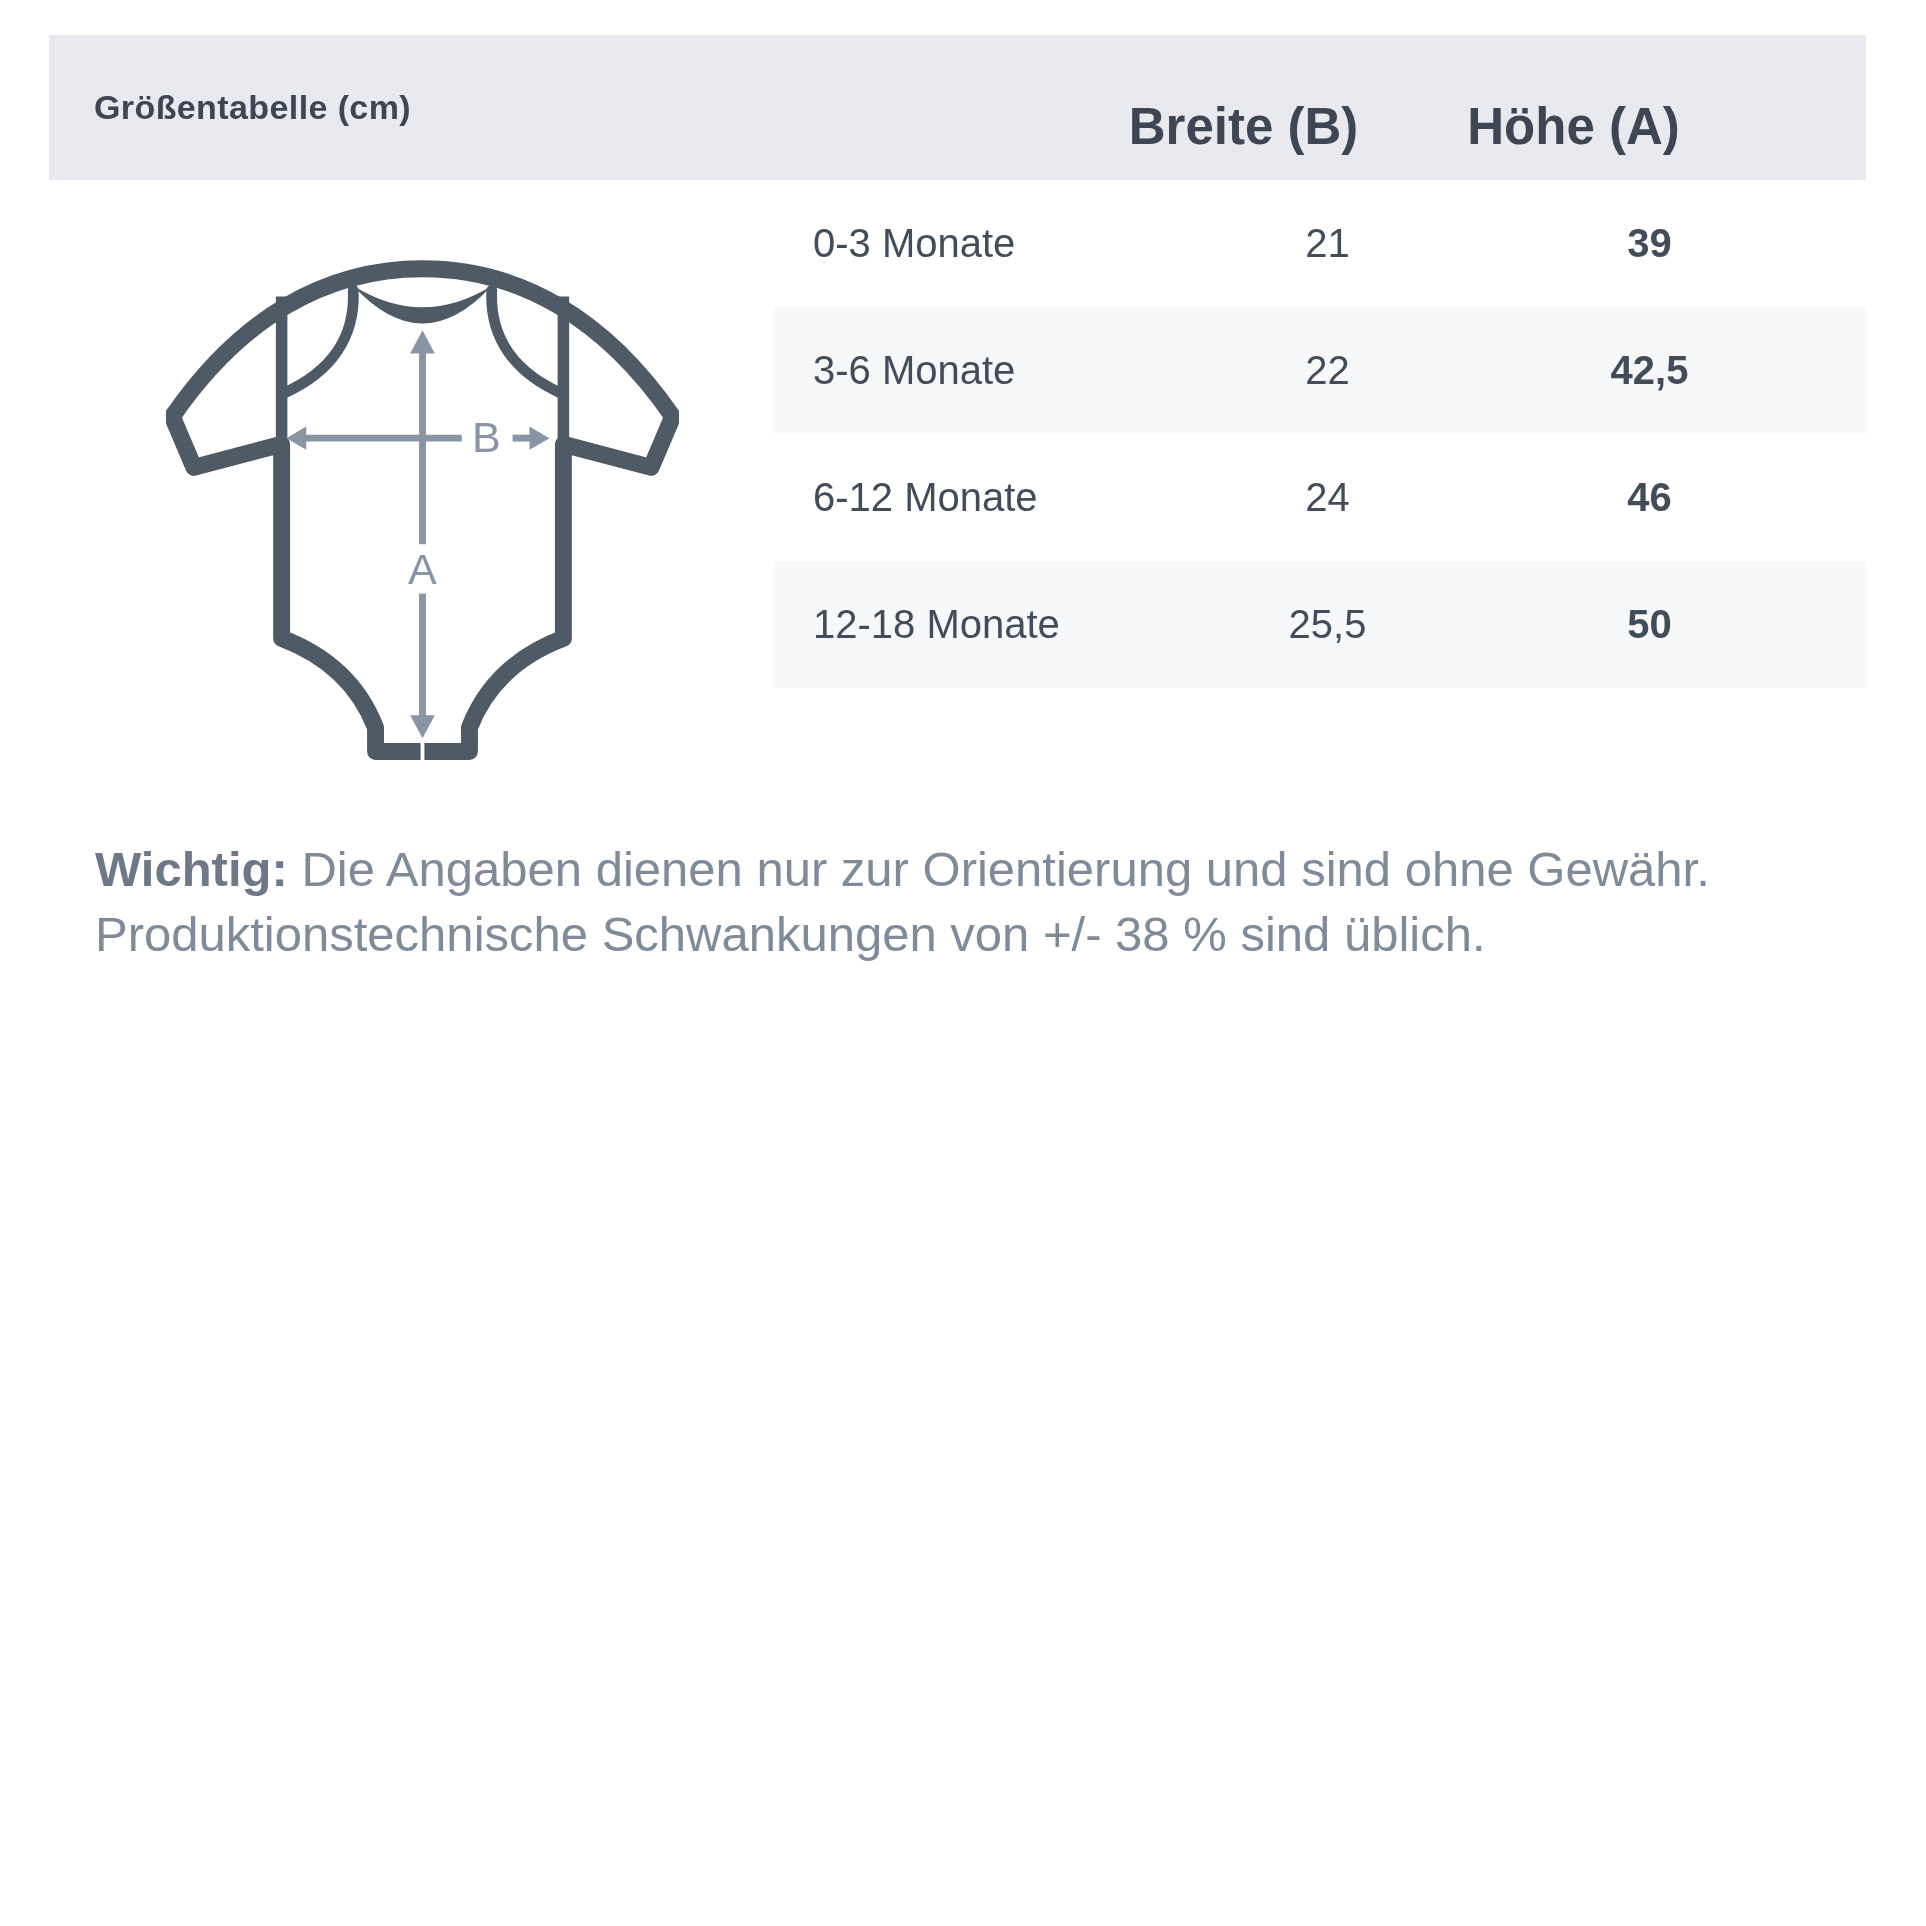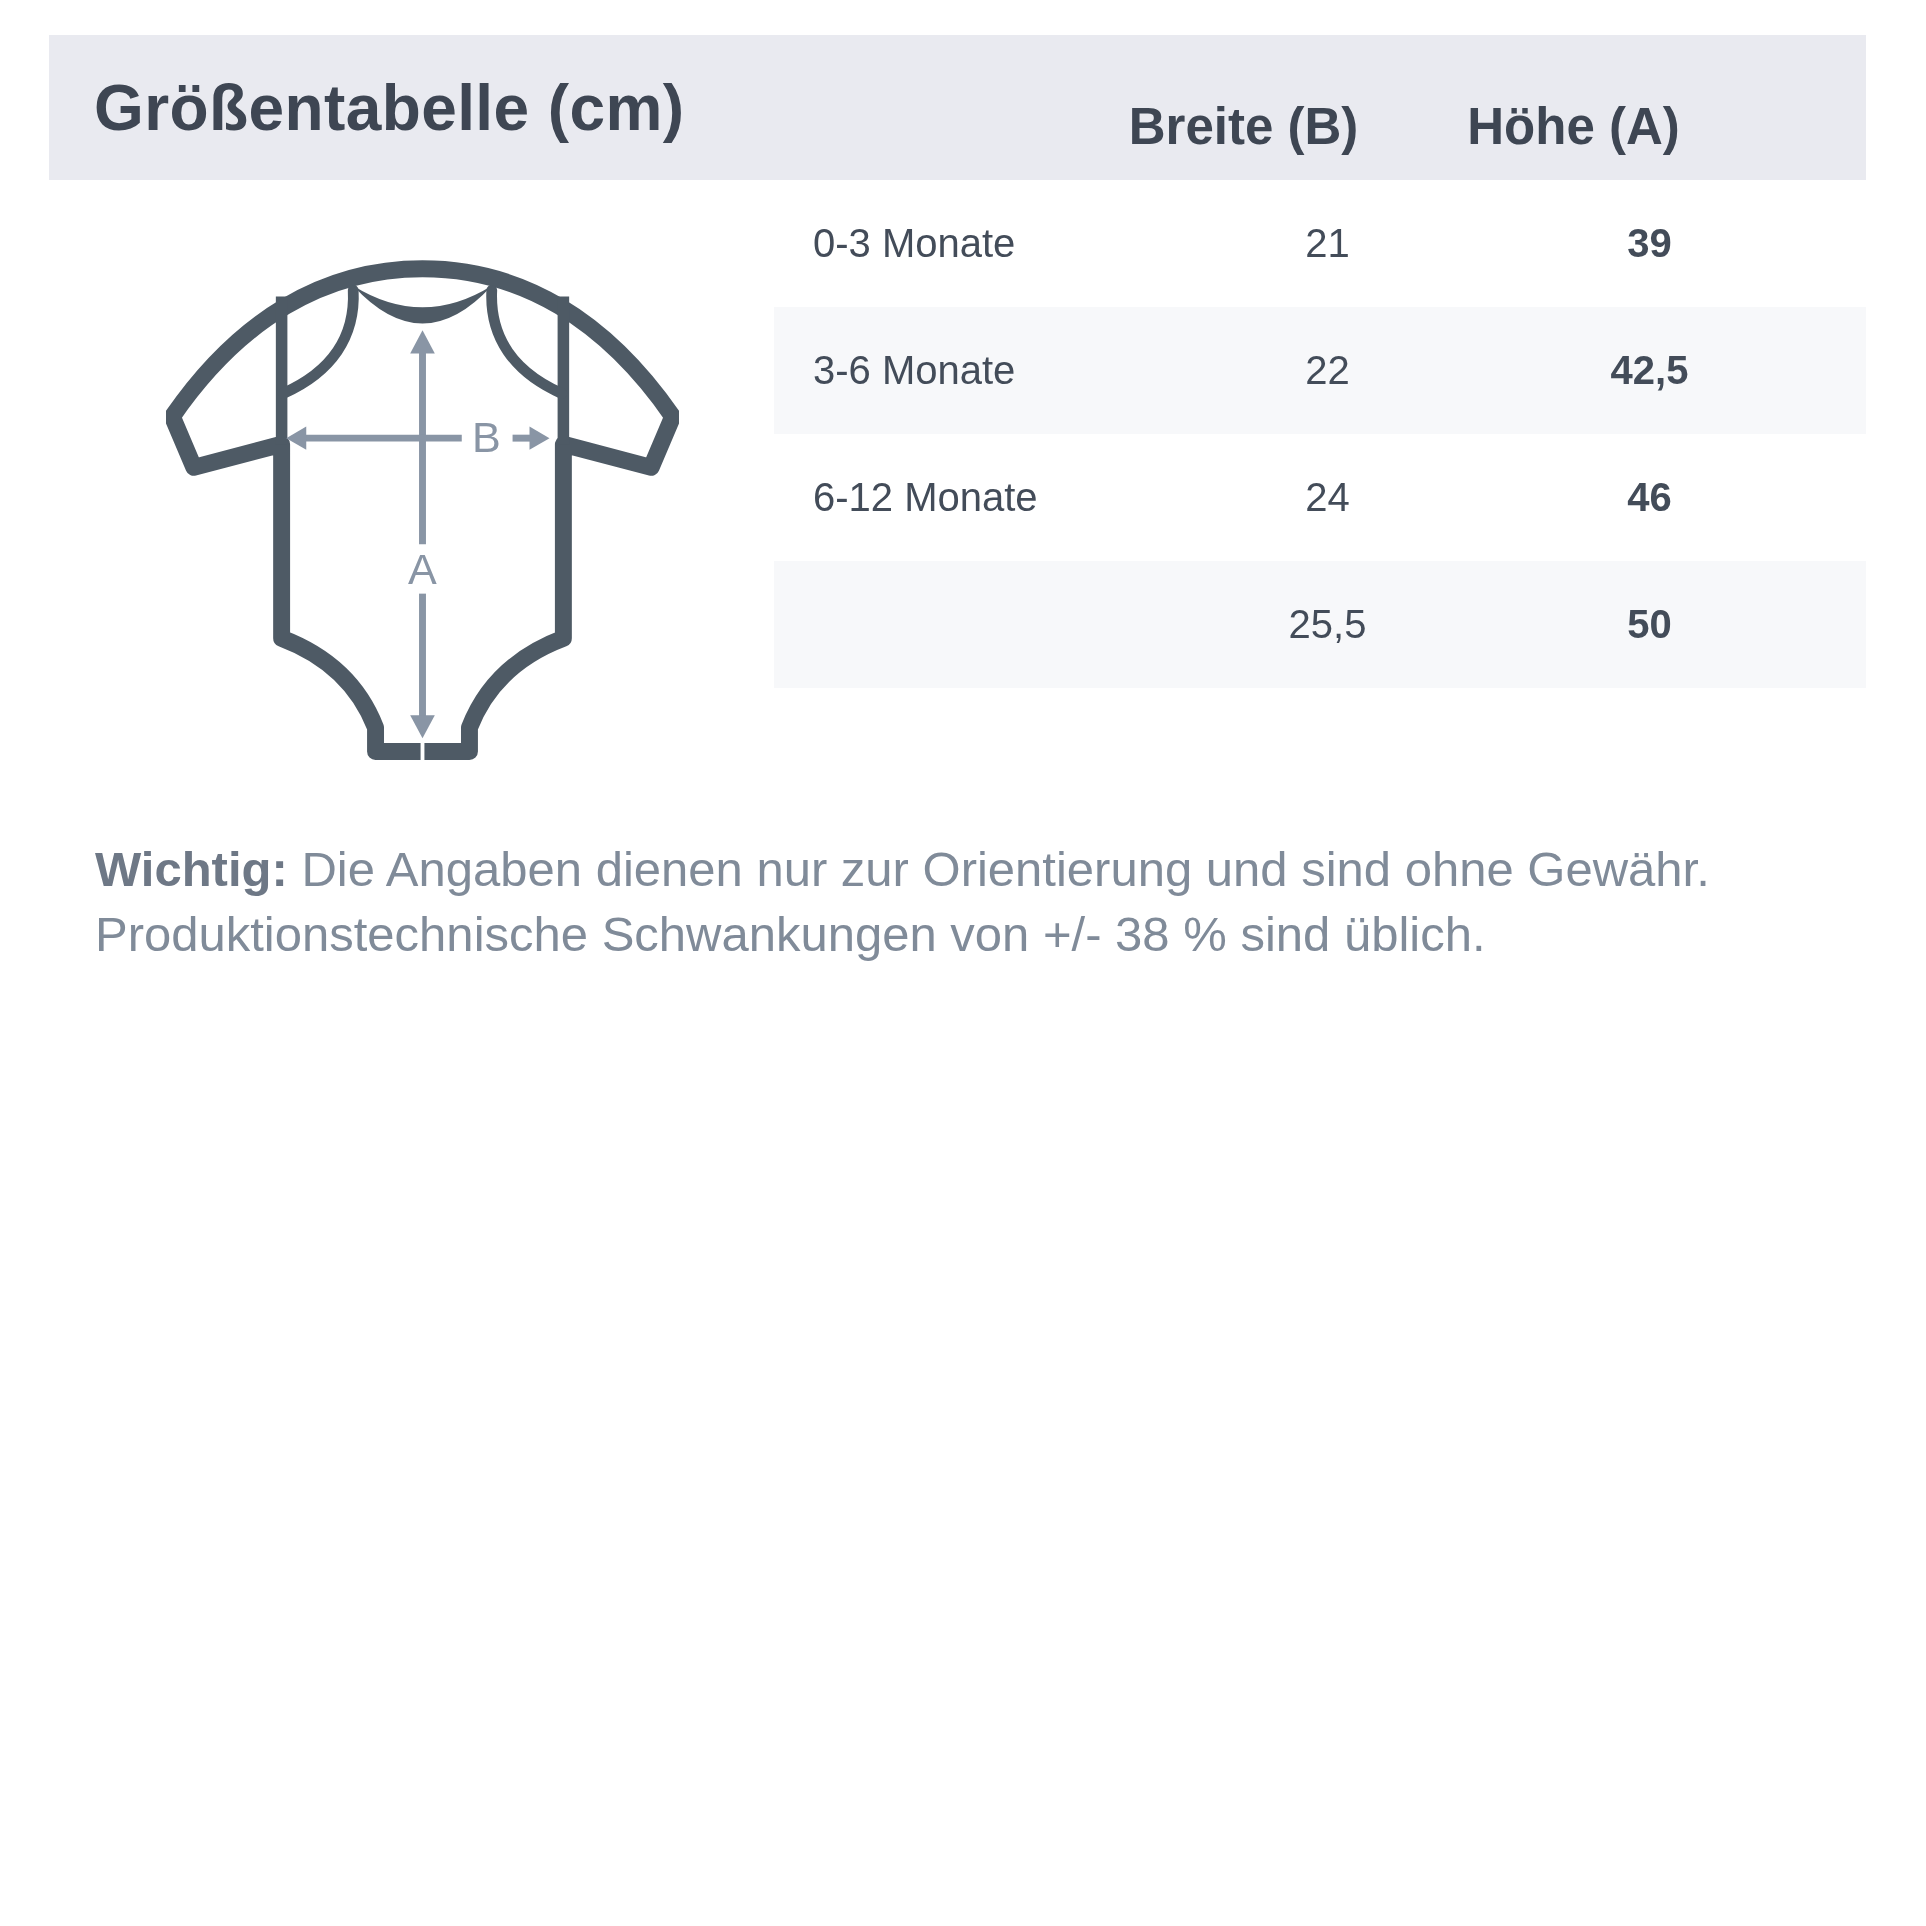--- a/index.html
+++ b/index.html
@@ -10,21 +10,21 @@
   }
   .page{position:absolute;inset:0;}
 
   
   .header-bar{
     position:absolute;left:49px;top:35px;width:1817px;height:145px;
     background:var(--header-bg);
   }
   .title{
     position:absolute;left:45px;top:0;height:145px;display:flex;align-items:center;
-    font-size:64px;font-weight:bold;color:var(--text-dark);letter-spacing:0.4px;
+    font-size:34px;font-weight:bold;color:var(--text-dark);letter-spacing:0.4px;
   }
   .col-head{
     position:absolute;top:0;height:145px;width:385px;display:flex;align-items:center;justify-content:center;
     font-size:51px;font-weight:bold;color:var(--text-dark);margin-top:19px;
   }
   .col-head.col-b{left:1002px;}
   .col-head.col-a{left:1332px;}
 
   
   .rows{position:absolute;left:774px;top:180px;width:1092px;}
@@ -69,20 +69,21 @@
       <div class="cell label">3-6 Monate</div>
       <div class="cell val-w">22</div>
       <div class="cell val-h">42,5</div>
     </div>
     <div class="row">
       <div class="cell label">6-12 Monate</div>
       <div class="cell val-w">24</div>
       <div class="cell val-h">46</div>
     </div>
     <div class="row">
+      <div class="cell label">12-18 Monate</div>
       <div class="cell val-w">25,5</div>
       <div class="cell val-h">50</div>
     </div>
   </div>
 
   <svg class="diagram" viewBox="0 0 666 656" xmlns="http://www.w3.org/2000/svg">
 
     <path d="M 8 206
          C 95 80, 205 14, 333 14
          C 461 14, 571 80, 658 206

